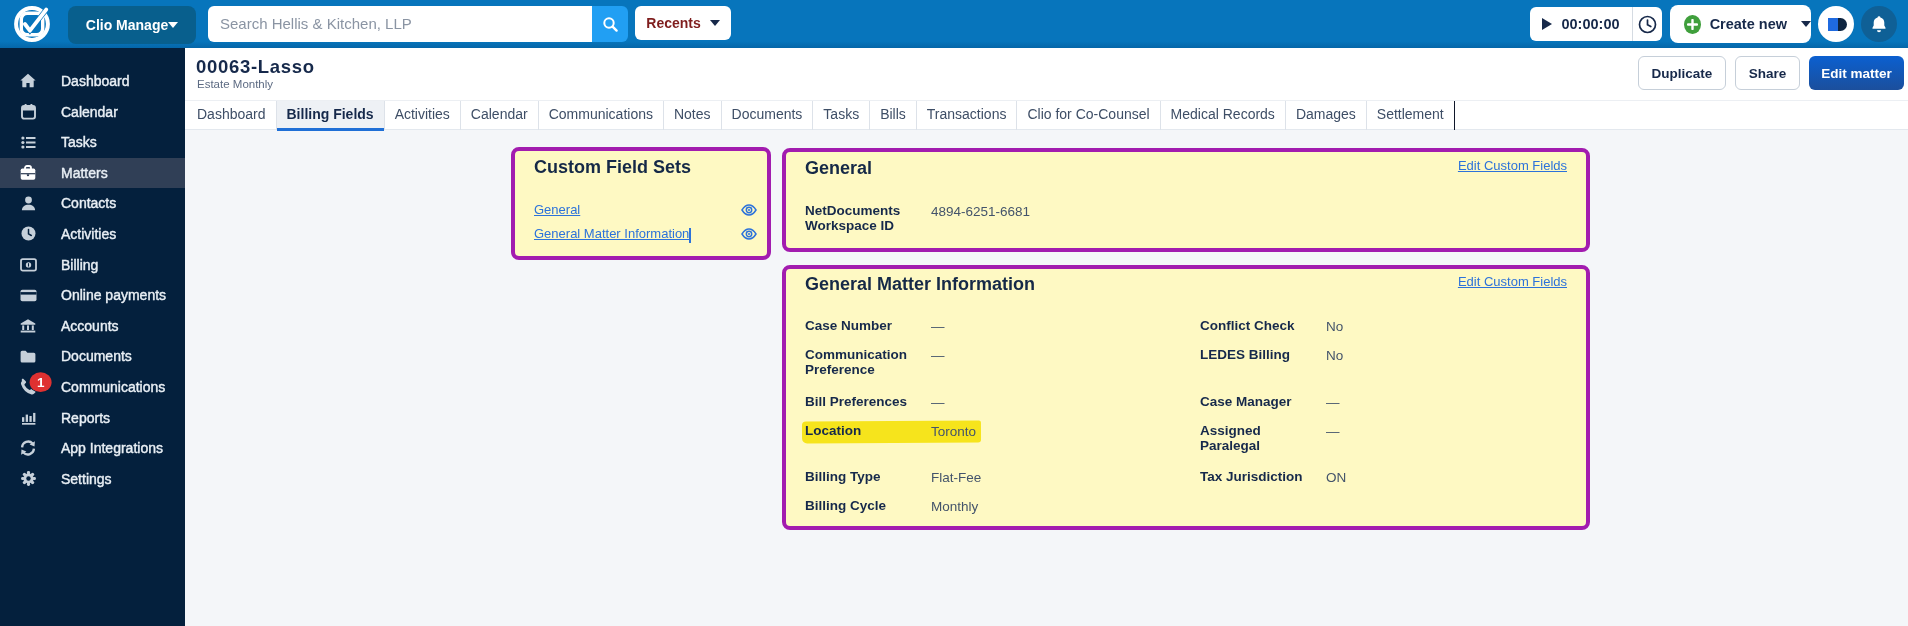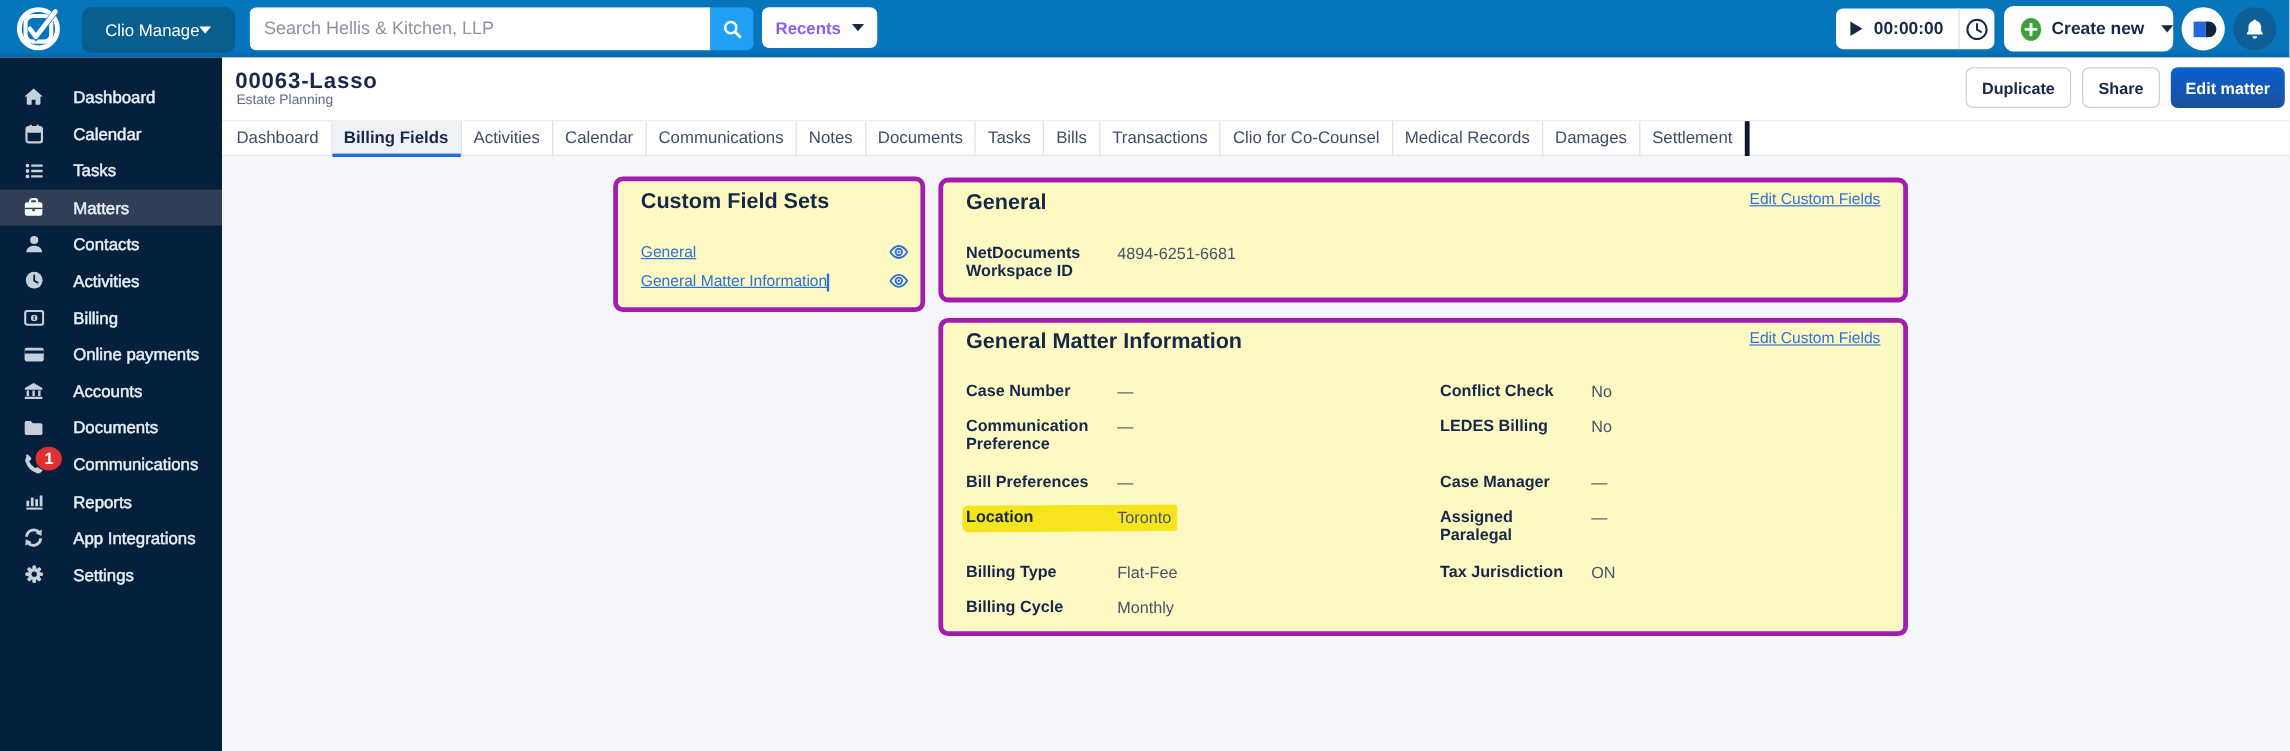--- a/index.html
+++ b/index.html
@@ -1,27 +1,27 @@
 <!DOCTYPE html>
 <html><head>
 <meta charset="utf-8">
 <style>
 *{box-sizing:border-box;margin:0;padding:0}
 html,body{width:1908px;height:626px}
 body{font-family:"Liberation Sans",sans-serif;background:#f4f6f9;position:relative;overflow:hidden}
 .abs{position:absolute}
 
 #nav{position:absolute;left:0;top:0;width:1908px;height:48px;background:linear-gradient(180deg,#0775bc 0%,#0775bc 86%,#0566a8 100%)}
-#cliomanage{position:absolute;left:68px;top:6px;width:128px;height:38px;background:#085f8d;border-radius:8px;color:#fff;font-size:14px;font-weight:normal;display:flex;align-items:center;justify-content:center;}
+#cliomanage{position:absolute;left:68px;top:6px;width:128px;height:38px;background:#085f8d;border-radius:8px;color:#fff;font-size:14px;font-weight:bold;display:flex;align-items:center;justify-content:center;}
 .caret{width:0;height:0;border-left:5.5px solid transparent;border-right:5.5px solid transparent;border-top:6.5px solid #fff;display:inline-block}
 .caretd{width:0;height:0;border-left:5.5px solid transparent;border-right:5.5px solid transparent;border-top:6.5px solid #17294a;display:inline-block}
 #searchwrap{position:absolute;left:208px;top:6px;width:420px;height:36px;border-radius:6px;overflow:hidden;display:flex}
 #searchin{width:384px;height:36px;background:#fff;color:#8a94a3;font-size:15px;line-height:36px;padding-left:12px;white-space:nowrap}
 #searchbtn{width:36px;height:36px;background:#219ff3;display:flex;align-items:center;justify-content:center}
-#recents{position:absolute;left:635px;top:6px;width:96px;height:34px;background:#fff;border-radius:6px;color:#8b5cf6;font-size:14px;font-weight:bold;display:flex;align-items:center;justify-content:center;gap:9px}
+#recents{position:absolute;left:635px;top:6px;width:96px;height:34px;background:#fff;border-radius:6px;color:#7f1d1d;font-size:14px;font-weight:bold;display:flex;align-items:center;justify-content:center;gap:9px}
 #timer{position:absolute;left:1530px;top:7px;width:132px;height:34px;background:#fff;border-radius:6px;display:flex;align-items:flex-start}
 #timer .left{width:103px;display:flex;align-items:center;justify-content:center;gap:9px;border-right:1px solid #d5dbe2;height:34px}
 #timer .time{color:#17294a;font-size:14.5px;font-weight:bold}
 #timer .right{flex:1;display:flex;align-items:center;justify-content:center;height:34px}
 .play{width:0;height:0;border-top:6px solid transparent;border-bottom:6px solid transparent;border-left:10px solid #17294a}
 #createnew{position:absolute;left:1670px;top:5px;width:141px;height:38px;background:#fff;border-radius:8px;display:flex;align-items:center;padding-left:14px;gap:9px}
 #createnew .plus{width:19px;height:19px;border-radius:50%;background:#3f9f3c;color:#fff;display:flex;align-items:center;justify-content:center}
 #createnew .txt{color:#17294a;font-size:14.5px;font-weight:bold;white-space:nowrap}
 #avatar{position:absolute;left:1818px;top:6px;width:36px;height:36px;border-radius:50%;background:#fff}
 #avatar .d{position:absolute;left:10px;top:11.5px;width:19px;height:13px}
@@ -39,21 +39,21 @@
 #mtitle{position:absolute;left:196px;top:54.5px;font-size:18.5px;line-height:24px;font-weight:bold;color:#16294b;letter-spacing:0.7px}
 #msub{position:absolute;left:197px;top:77px;font-size:11.5px;line-height:15px;color:#5d6b83}
 .hbtn{position:absolute;top:56px;height:34px;background:#fff;border:1px solid #c6cfd9;border-radius:6px;color:#17294a;font-size:13.5px;font-weight:bold;display:flex;align-items:center;justify-content:center}
 #editmatter{position:absolute;top:56px;height:34px;background:linear-gradient(180deg,#0b60d0,#1b4f9c);border-radius:6px;color:#fff;font-size:13.5px;font-weight:bold;display:flex;align-items:center;justify-content:center}
 
 #tabs{position:absolute;left:185px;top:100px;width:1723px;height:30px;background:#fff;border-top:1px solid #eceff3;border-bottom:1px solid #e3e8ee;display:flex;padding-left:1px}
 .tab{height:29px;padding:0 10px 3px 10px;display:flex;align-items:center;font-size:14px;color:#3e4e66;border-right:1px solid #dde2e9;position:relative}
 .tab:first-child{border-left:1px solid transparent}
 .tab.active{background:#eef1f5;color:#16294b;font-weight:bold}
 .tab.active:after{content:"";position:absolute;left:0;bottom:-1px;width:100%;height:3px;background:#1f6fd6}
-.tab:last-child{border-right:4px solid #0f172a}
+.tab:last-child{border-right:1px solid #0f172a}
 
 #content{position:absolute;left:185px;top:131px;width:1723px;height:495px;background:#f4f6f9}
 .card{position:absolute;background:#fef9c3;border:4px solid #a21caf;border-radius:8px}
 .ctitle{position:absolute;font-size:18px;line-height:24px;font-weight:bold;color:#152947}
 .editlink{position:absolute;font-size:13px;line-height:18px;color:#2c72da;text-decoration:underline}
 .flink{position:absolute;font-size:13px;line-height:18px;color:#2c72da;text-decoration:underline}
 .frow{position:absolute;display:flex}
 .flabel{width:113px;font-size:13.5px;line-height:15px;font-weight:bold;color:#16294b}
 .fval{width:240px;font-size:13.5px;line-height:18.3px;color:#44546b;margin-left:13px}
 .hl{position:absolute;background:#f6e41c;border-radius:4px 2px 3px 5px;transform:rotate(-0.35deg)}
@@ -279,21 +279,21 @@
             <circle cx="8.5" cy="8.5" r="2.2" fill="#04203d"></circle>
           </g>
         </svg>
     </span>
       <span class="tx">Settings</span>
     </div>
 </div>
 
 <div id="header"></div>
 <div id="mtitle">00063-Lasso</div>
-<div id="msub">Estate Planning</div>
+<div id="msub">Estate Monthly</div>
 <div class="hbtn" style="left:1638px;width:88px">Duplicate</div>
 <div class="hbtn" style="left:1735px;width:65px">Share</div>
 <div id="editmatter" style="left:1809px;width:95px">Edit matter</div>
 
 <div id="tabs">
   <div class="tab">Dashboard</div>
   <div class="tab active">Billing Fields</div>
   <div class="tab">Activities</div>
   <div class="tab">Calendar</div>
   <div class="tab">Communications</div>

